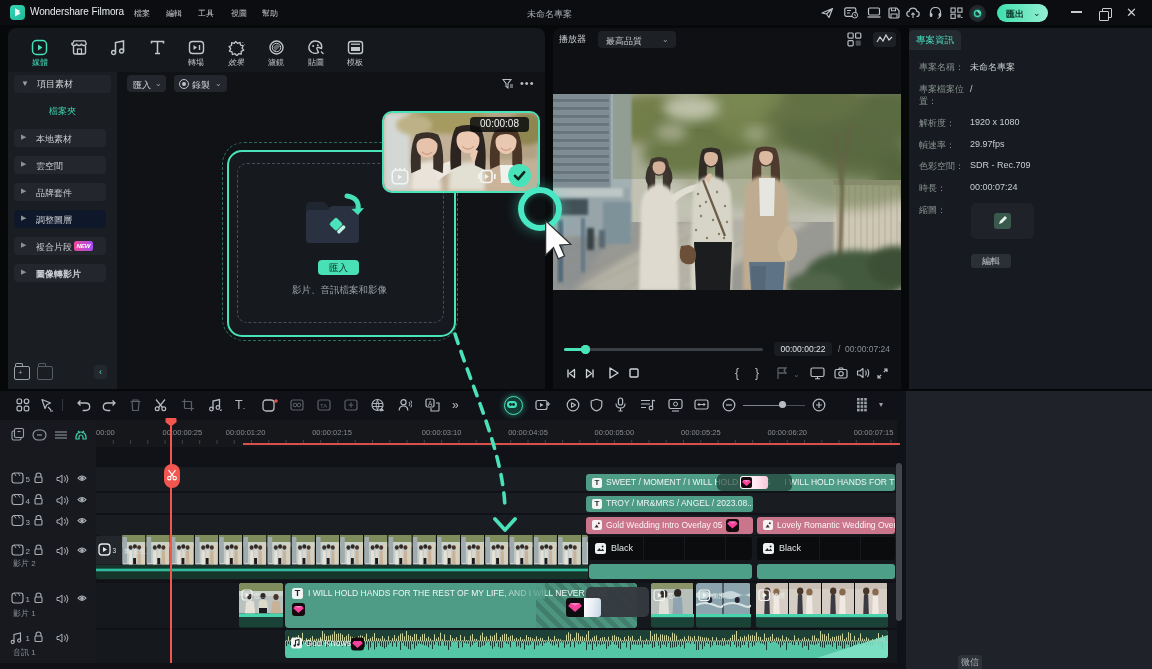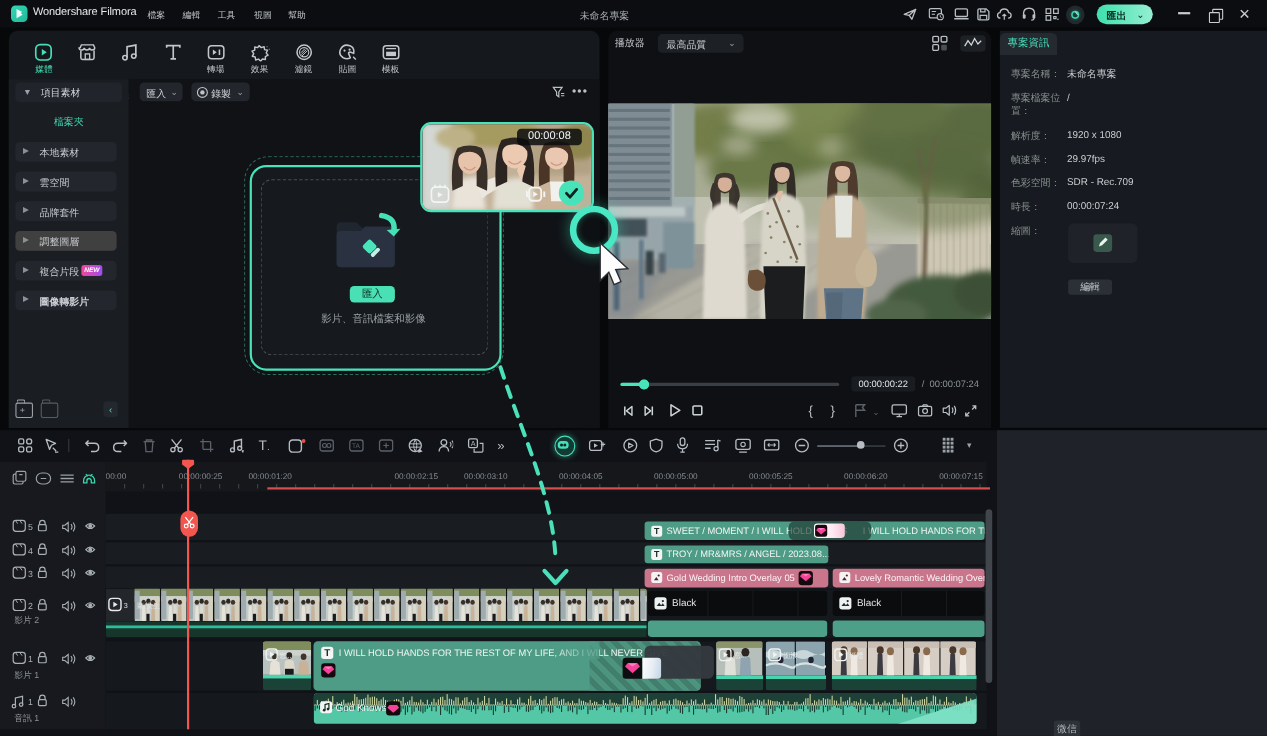--- a/index.html
+++ b/index.html
@@ -128,21 +128,21 @@
           <path d="M11.5 6 v5" stroke="#c2c7cb" stroke-width="1.4"></path>
         </svg>
       </div>
  <div class="abs" style="left:185px;top:57px;width:22px;text-align:center;font-size:8px;color:#c2c7cb;font-family:Liberation Serif, serif;">轉場</div>
  <div class="abs" style="left:228px;top:39px;">
         <svg width="19" height="17" viewBox="0 0 19 17">
           <path d="M7.5 2.5 l2 1.8 2.6-.9 .4 2.7 2.7 .6 -1.2 2.4 1.7 2.1 -2.5 1.2 .1 2.7 -2.7-.5 -1.7 2.1 -1.9-2 -2.6 .8 -.4-2.7 -2.6-.7 1.3-2.4 -1.6-2.2 2.5-1 0-2.8 2.7 .6Z" fill="none" stroke="#c2c7cb" stroke-width="1.3" stroke-linejoin="round"></path>
           <path d="M14.5 3 l.5 1M16.3 5.5 l.9 .4" stroke="#8c9196" stroke-width="1"></path>
         </svg>
       </div>
- <div class="abs" style="left:225px;top:57px;width:22px;text-align:center;font-size:8px;color:#c2c7cb;">效果</div>
+ <div class="abs" style="left:225px;top:57px;width:22px;text-align:center;font-size:8px;color:#c2c7cb;font-style:italic;">效果</div>
  <div class="abs" style="left:268px;top:39px;">
         <svg width="17" height="17" viewBox="0 0 17 17">
           <circle cx="8.5" cy="8.5" r="6.5" fill="none" stroke="#c2c7cb" stroke-width="1.4"></circle>
           <circle cx="8.5" cy="8.5" r="4.2" fill="none" stroke="#c2c7cb" stroke-width="1"></circle>
           <path d="M6 10.5 l4.5-4.5M6.5 12 l5-5M5.5 9 l3.5-3.5" stroke="#c2c7cb" stroke-width=".9"></path>
         </svg>
       </div>
  <div class="abs" style="left:265px;top:57px;width:22px;text-align:center;font-size:8px;color:#c2c7cb;">濾鏡</div>
  <div class="abs" style="left:307px;top:39px;">
         <svg width="18" height="17" viewBox="0 0 18 17">
@@ -175,21 +175,21 @@
         <span style="position:absolute;left:22px;top:3.5px;font-size:9px;color:#c9cdd1;">本地素材</span>
       </div>
  <div class="abs" style="left:14px;top:156px;width:92px;height:18px;background:#23272d;border-radius:4px;">
         <span style="position:absolute;left:7px;top:4px;font-size:7px;color:#8a9096;">▶</span>
         <span style="position:absolute;left:22px;top:3.5px;font-size:9px;color:#c9cdd1;">雲空間</span>
       </div>
  <div class="abs" style="left:14px;top:183px;width:92px;height:18px;background:#23272d;border-radius:4px;">
         <span style="position:absolute;left:7px;top:4px;font-size:7px;color:#8a9096;">▶</span>
         <span style="position:absolute;left:22px;top:3.5px;font-size:9px;color:#c9cdd1;">品牌套件</span>
       </div>
- <div class="abs" style="left:14px;top:210px;width:92px;height:18px;background:#404040;border-radius:4px;">
+ <div class="abs" style="left:14px;top:210px;width:92px;height:18px;background:#0f172a;border-radius:4px;">
         <span style="position:absolute;left:7px;top:4px;font-size:7px;color:#8a9096;">▶</span>
         <span style="position:absolute;left:22px;top:3.5px;font-size:9px;color:#c9cdd1;">調整圖層</span>
       </div>
  <div class="abs" style="left:14px;top:237px;width:92px;height:18px;background:#23272d;border-radius:4px;">
         <span style="position:absolute;left:7px;top:4px;font-size:7px;color:#8a9096;">▶</span>
         <span style="position:absolute;left:22px;top:3.5px;font-size:9px;color:#c9cdd1;">複合片段</span>
         <span style="position:absolute;left:60px;top:4px;width:19px;height:10px;border-radius:2.5px;background:linear-gradient(90deg,#f0479c,#a14cf0);color:#fff;font-size:6px;font-style:italic;font-weight:bold;text-align:center;line-height:10px;">NEW</span>
       </div>
  <div class="abs" style="left:14px;top:264px;width:92px;height:18px;background:#23272d;border-radius:4px;">
         <span style="position:absolute;left:7px;top:4px;font-size:7px;color:#8a9096;">▶</span>
@@ -656,21 +656,21 @@
           </g>
         </svg>
       </div>
  <div class="abs" style="left:879px;top:400px;font-size:8px;color:#9aa1a7;">▾</div>
 </div>
 <div class="abs" id="ruler" style="left:0;top:0;">
  <div class="abs" style="left:96px;top:420px;width:801px;height:27px;background:#15171b;overflow:hidden;">
   <div style="position:absolute;left:0px;top:8px;font-size:7.5px;color:#878d93;">00:00</div>
   <div style="position:absolute;left:43.4px;top:8px;width:86px;text-align:center;font-size:7.5px;color:#878d93;">00:00:00:25</div>
   <div style="position:absolute;left:129.8px;top:8px;width:86px;text-align:left;font-size:7.5px;color:#878d93;">00:00:01:20</div>
-  <div style="position:absolute;left:216.2px;top:8px;width:86px;text-align:right;font-size:7.5px;color:#878d93;">00:00:02:15</div>
+  <div style="position:absolute;left:216.2px;top:8px;width:86px;text-align:left;font-size:7.5px;color:#878d93;">00:00:02:15</div>
   <div style="position:absolute;left:302.6px;top:8px;width:86px;text-align:center;font-size:7.5px;color:#878d93;">00:00:03:10</div>
   <div style="position:absolute;left:389.0px;top:8px;width:86px;text-align:center;font-size:7.5px;color:#878d93;">00:00:04:05</div>
   <div style="position:absolute;left:475.4px;top:8px;width:86px;text-align:center;font-size:7.5px;color:#878d93;">00:00:05:00</div>
   <div style="position:absolute;left:561.8px;top:8px;width:86px;text-align:center;font-size:7.5px;color:#878d93;">00:00:05:25</div>
   <div style="position:absolute;left:648.2px;top:8px;width:86px;text-align:center;font-size:7.5px;color:#878d93;">00:00:06:20</div>
   <div style="position:absolute;left:734.6px;top:8px;width:86px;text-align:center;font-size:7.5px;color:#878d93;">00:00:07:15</div>
   <svg width="801" height="27" viewBox="0 0 801 27" style="position:absolute;left:0;top:0;">
     <g stroke="#3f444a" stroke-width="1">
       <path d="M17.3 20 v4 M34.6 20 v4 M51.8 20 v4 M69.1 20 v4 M86.4 20 v4 M103.7 20 v4 M121.0 20 v4 M138.2 20 v4 M155.5 20 v4 M172.8 20 v4 M190.1 20 v4 M207.4 20 v4 M224.6 20 v4 M241.9 20 v4 M259.2 20 v4 M276.5 20 v4 M293.8 20 v4 M311.0 20 v4 M328.3 20 v4 M345.6 20 v4 M362.9 20 v4 M380.2 20 v4 M397.4 20 v4 M414.7 20 v4 M432.0 20 v4 M449.3 20 v4 M466.6 20 v4 M483.8 20 v4 M501.1 20 v4 M518.4 20 v4 M535.7 20 v4 M553.0 20 v4 M570.2 20 v4 M587.5 20 v4 M604.8 20 v4 M622.1 20 v4 M639.4 20 v4 M656.6 20 v4 M673.9 20 v4 M691.2 20 v4 M708.5 20 v4 M725.8 20 v4 M743.0 20 v4 M760.3 20 v4 M777.6 20 v4 M794.9 20 v4"></path>
     </g>

